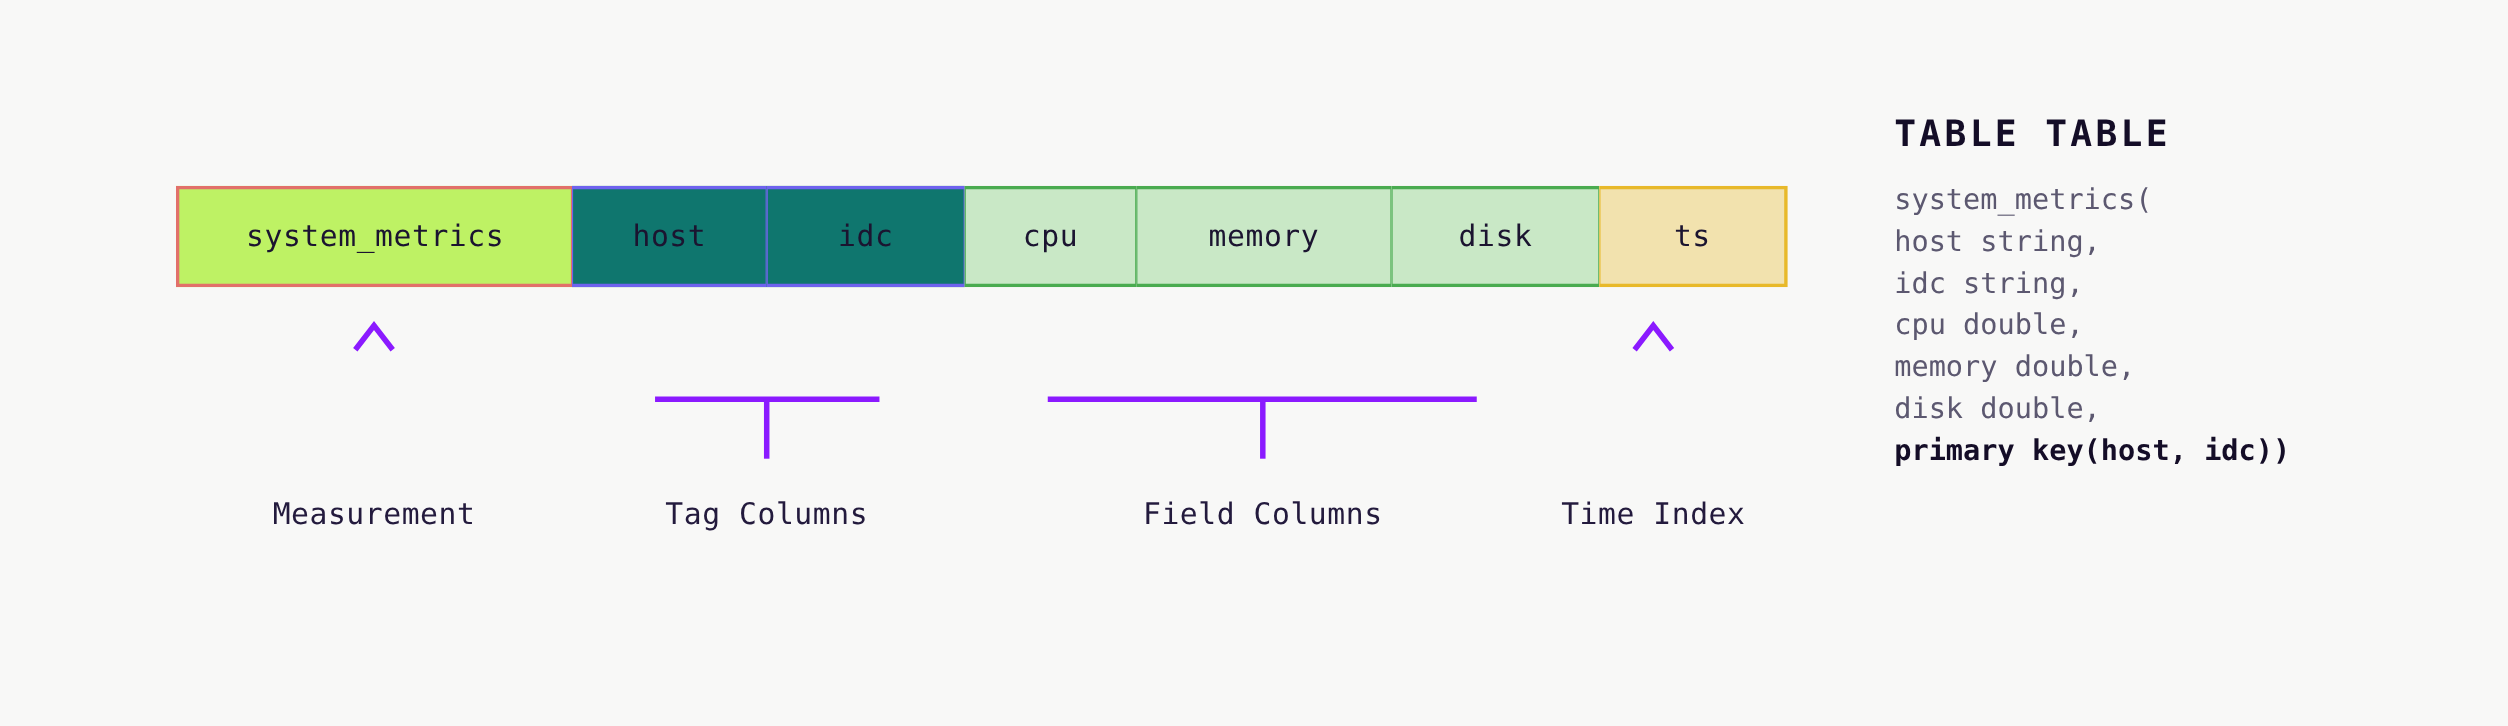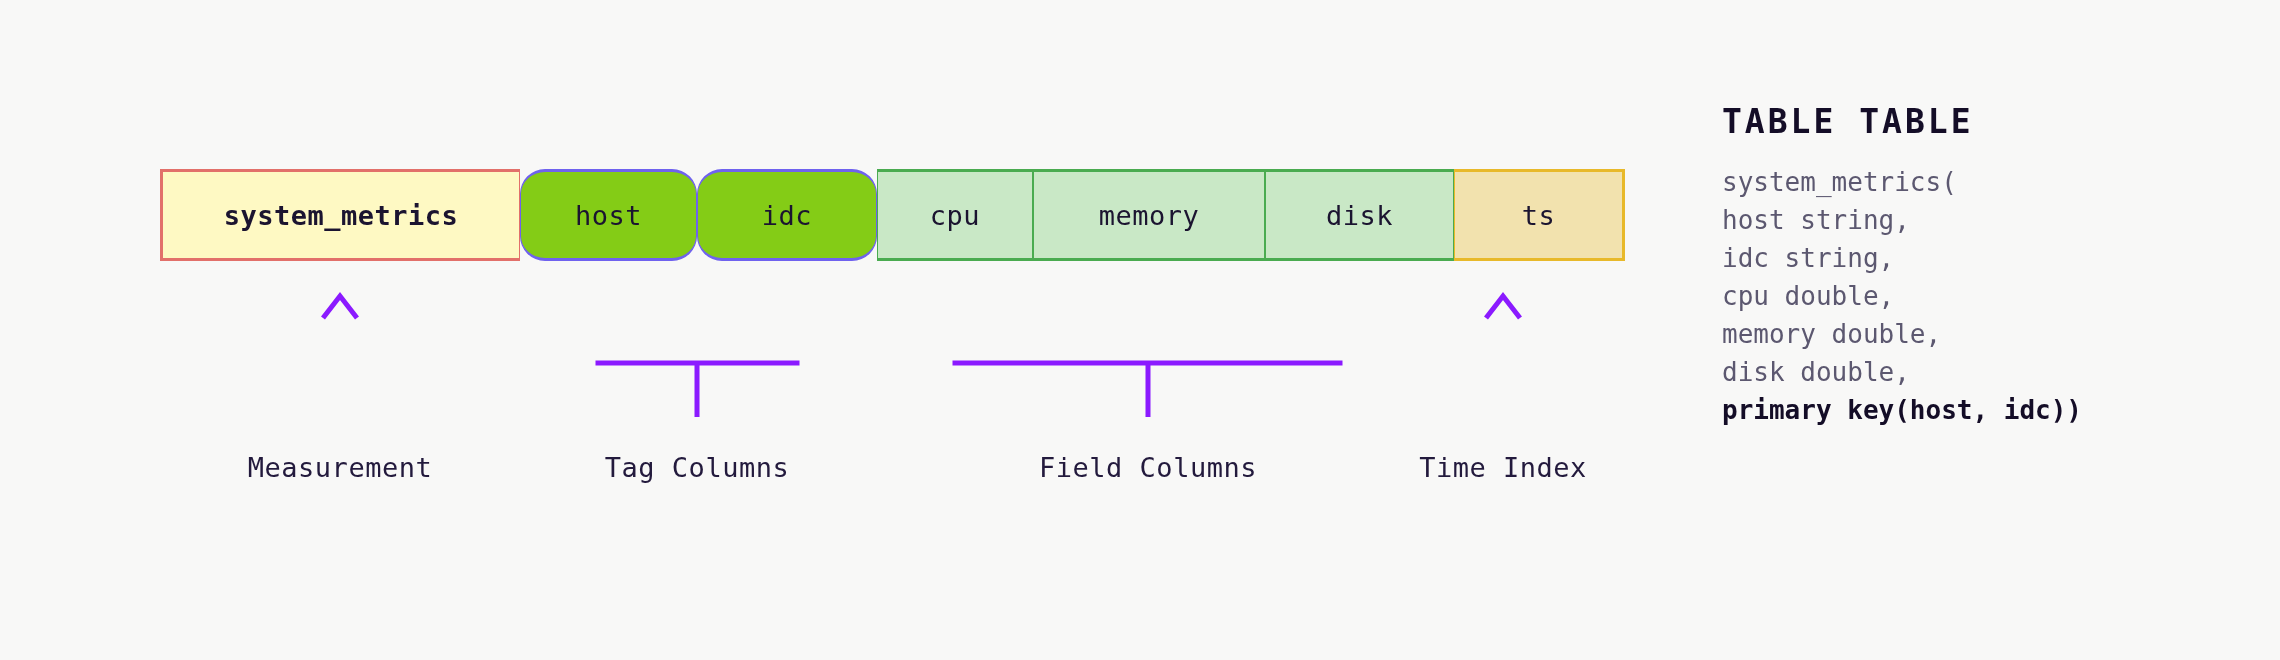--- a/index.html
+++ b/index.html
@@ -32,22 +32,22 @@
     font-family: "DejaVu Sans Mono", "Liberation Mono", monospace;
     font-size: 27px;
     color: #1b1430;
     letter-spacing: 0.5px;
     border-style: solid;
     border-width: 3px 1.5px;
   }
   .cell.first { border-left-width: 3px; }
   .cell.last  { border-right-width: 3px; }
 
-  .cell.measurement { background:#fef9c3; border-color:#e2706a; color:#1b1430;font-weight:bold; }
-  .cell.tag         { background:#84cc16; border-color:#6f62ee;border-radius:25px; }
+  .cell.measurement { background:#bef264; border-color:#e2706a; color:#1b1430; }
+  .cell.tag         { background:#0f766e; border-color:#6f62ee; }
   .cell.field       { background:#c9e8c6; border-color:#4aab50; }
   .cell.time        { background:#f2e2ae; border-color:#e8b92a; }
 
   
   #annotations {
     position: absolute;
     left: 0;
     top: 0;
     width: 2280px;
     height: 660px;

